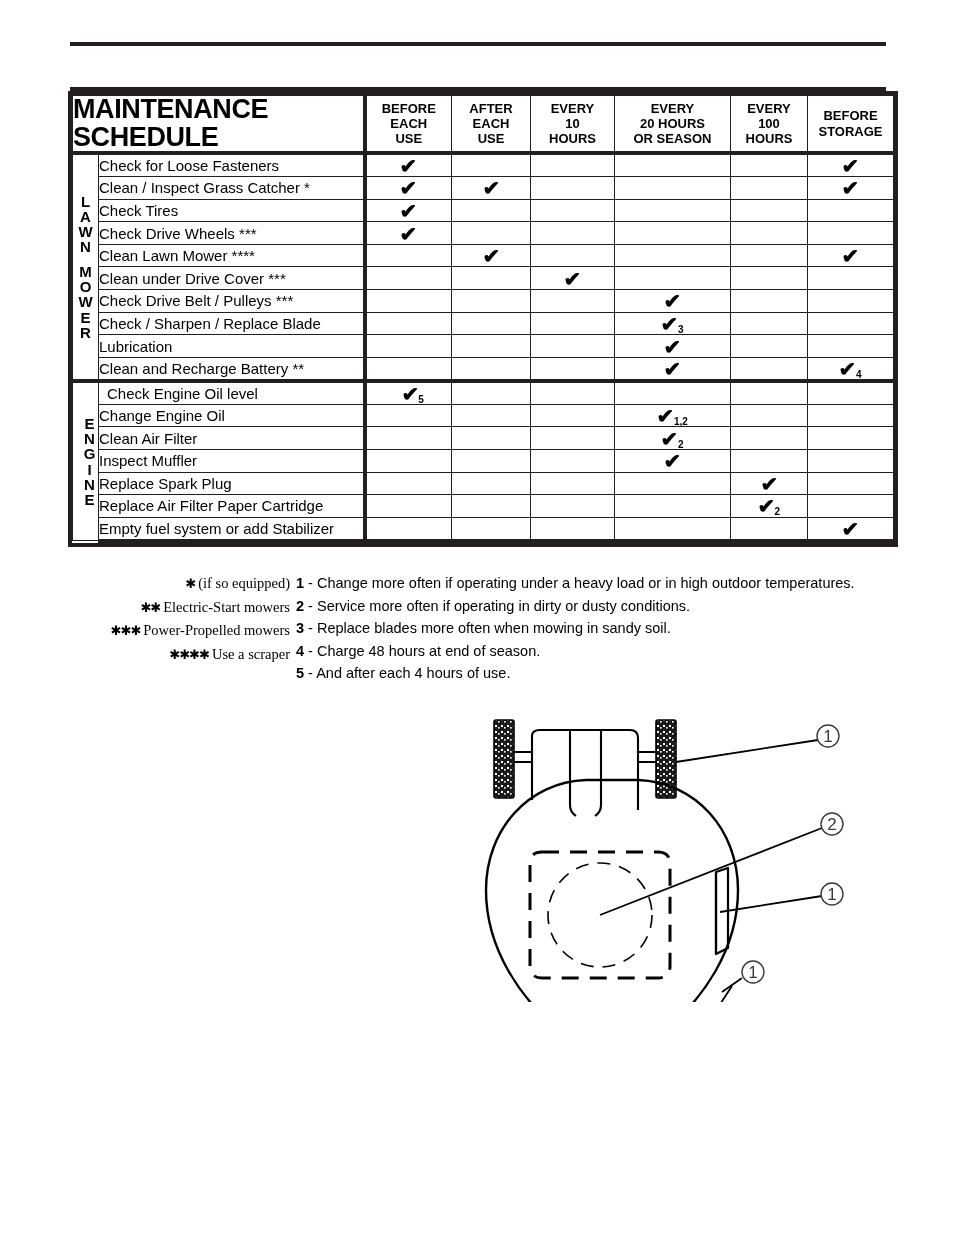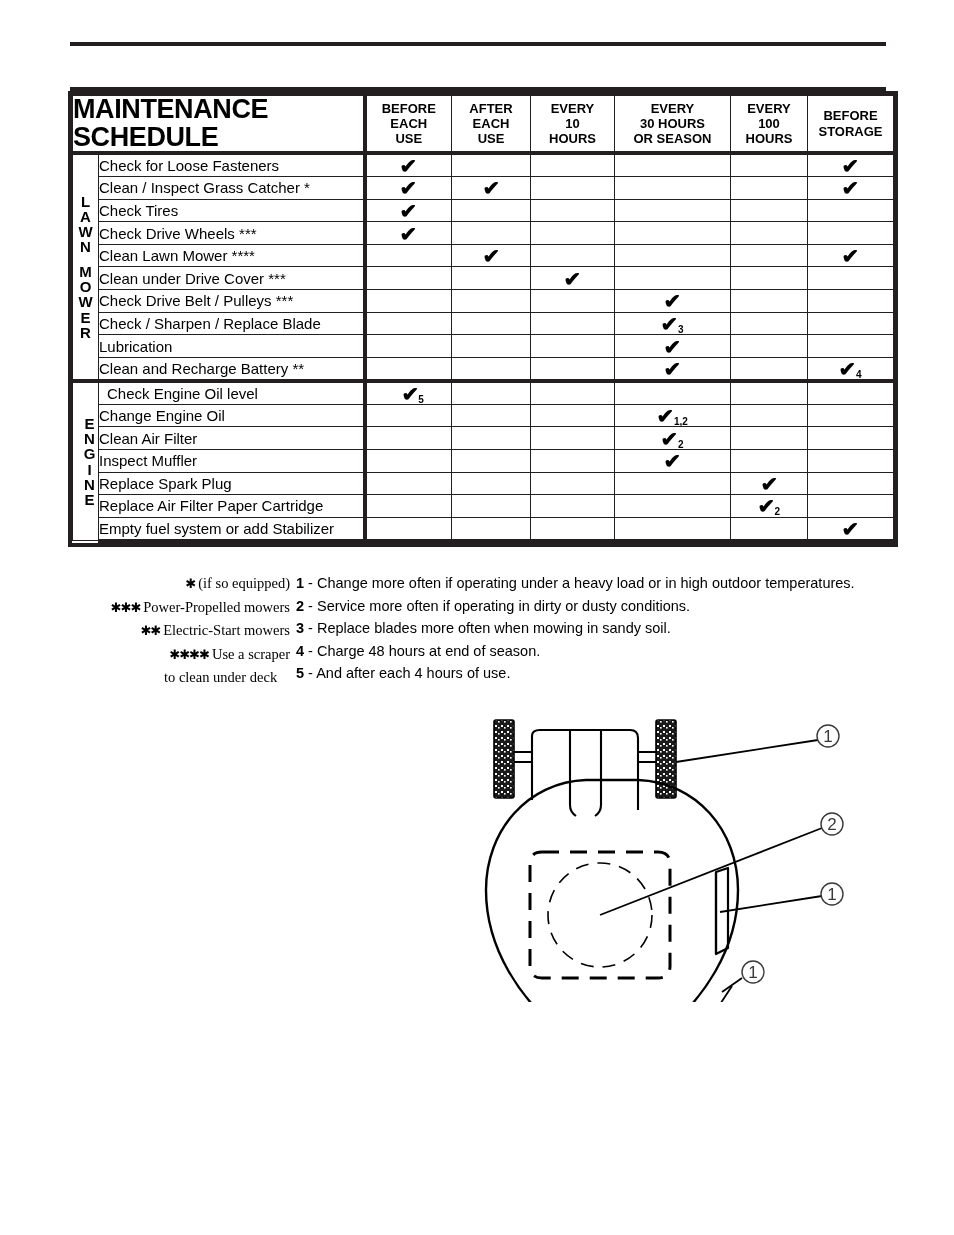--- a/index.html
+++ b/index.html
@@ -234,21 +234,21 @@
             <span>EACH</span>
             <span>USE</span>
           </th>
           <th class="hdr-col">
             <span>EVERY</span>
             <span>10</span>
             <span>HOURS</span>
           </th>
           <th class="hdr-col">
             <span>EVERY</span>
-            <span>30 HOURS</span>
+            <span>20 HOURS</span>
             <span>OR SEASON</span>
           </th>
           <th class="hdr-col">
             <span>EVERY</span>
             <span>100</span>
             <span>HOURS</span>
           </th>
           <th class="hdr-col">
             <span>BEFORE</span>
             <span>STORAGE</span>
@@ -433,24 +433,23 @@
             <td class="cell"></td>
             <td class="cell"><span class="chk"><span class="mark">✔</span></span></td>
           </tr>
         </tbody>
     </table>
   </div>
 
   <div class="notes">
     <div class="notes-left" id="notes-left">
         <span class="nl-row"><span class="stars">✱</span><span class="txt">(if so equipped)</span></span>
+        <span class="nl-row"><span class="stars">✱✱</span><span class="txt">Electric-Start mowers</span></span>
         <span class="nl-row"><span class="stars">✱✱✱</span><span class="txt">Power-Propelled mowers</span></span>
-        <span class="nl-row"><span class="stars">✱✱</span><span class="txt">Electric-Start mowers</span></span>
         <span class="nl-row"><span class="stars">✱✱✱✱</span><span class="txt">Use a scraper</span></span>
-        <span class="nl-cont">to clean under deck</span>
       </div>
     <div class="notes-right" id="notes-right">
         <span class="nr-row"><b>1</b> <span>- Change more often if operating under a heavy load or in high outdoor temperatures.</span></span>
         <span class="nr-row"><b>2</b> <span>- Service more often if operating in dirty or dusty conditions.</span></span>
         <span class="nr-row"><b>3</b> <span>- Replace blades more often when mowing in sandy soil.</span></span>
         <span class="nr-row"><b>4</b> <span>- Charge 48 hours at end of season.</span></span>
         <span class="nr-row"><b>5</b> <span>- And after each 4 hours of use.</span></span>
       </div>
   </div>
 

